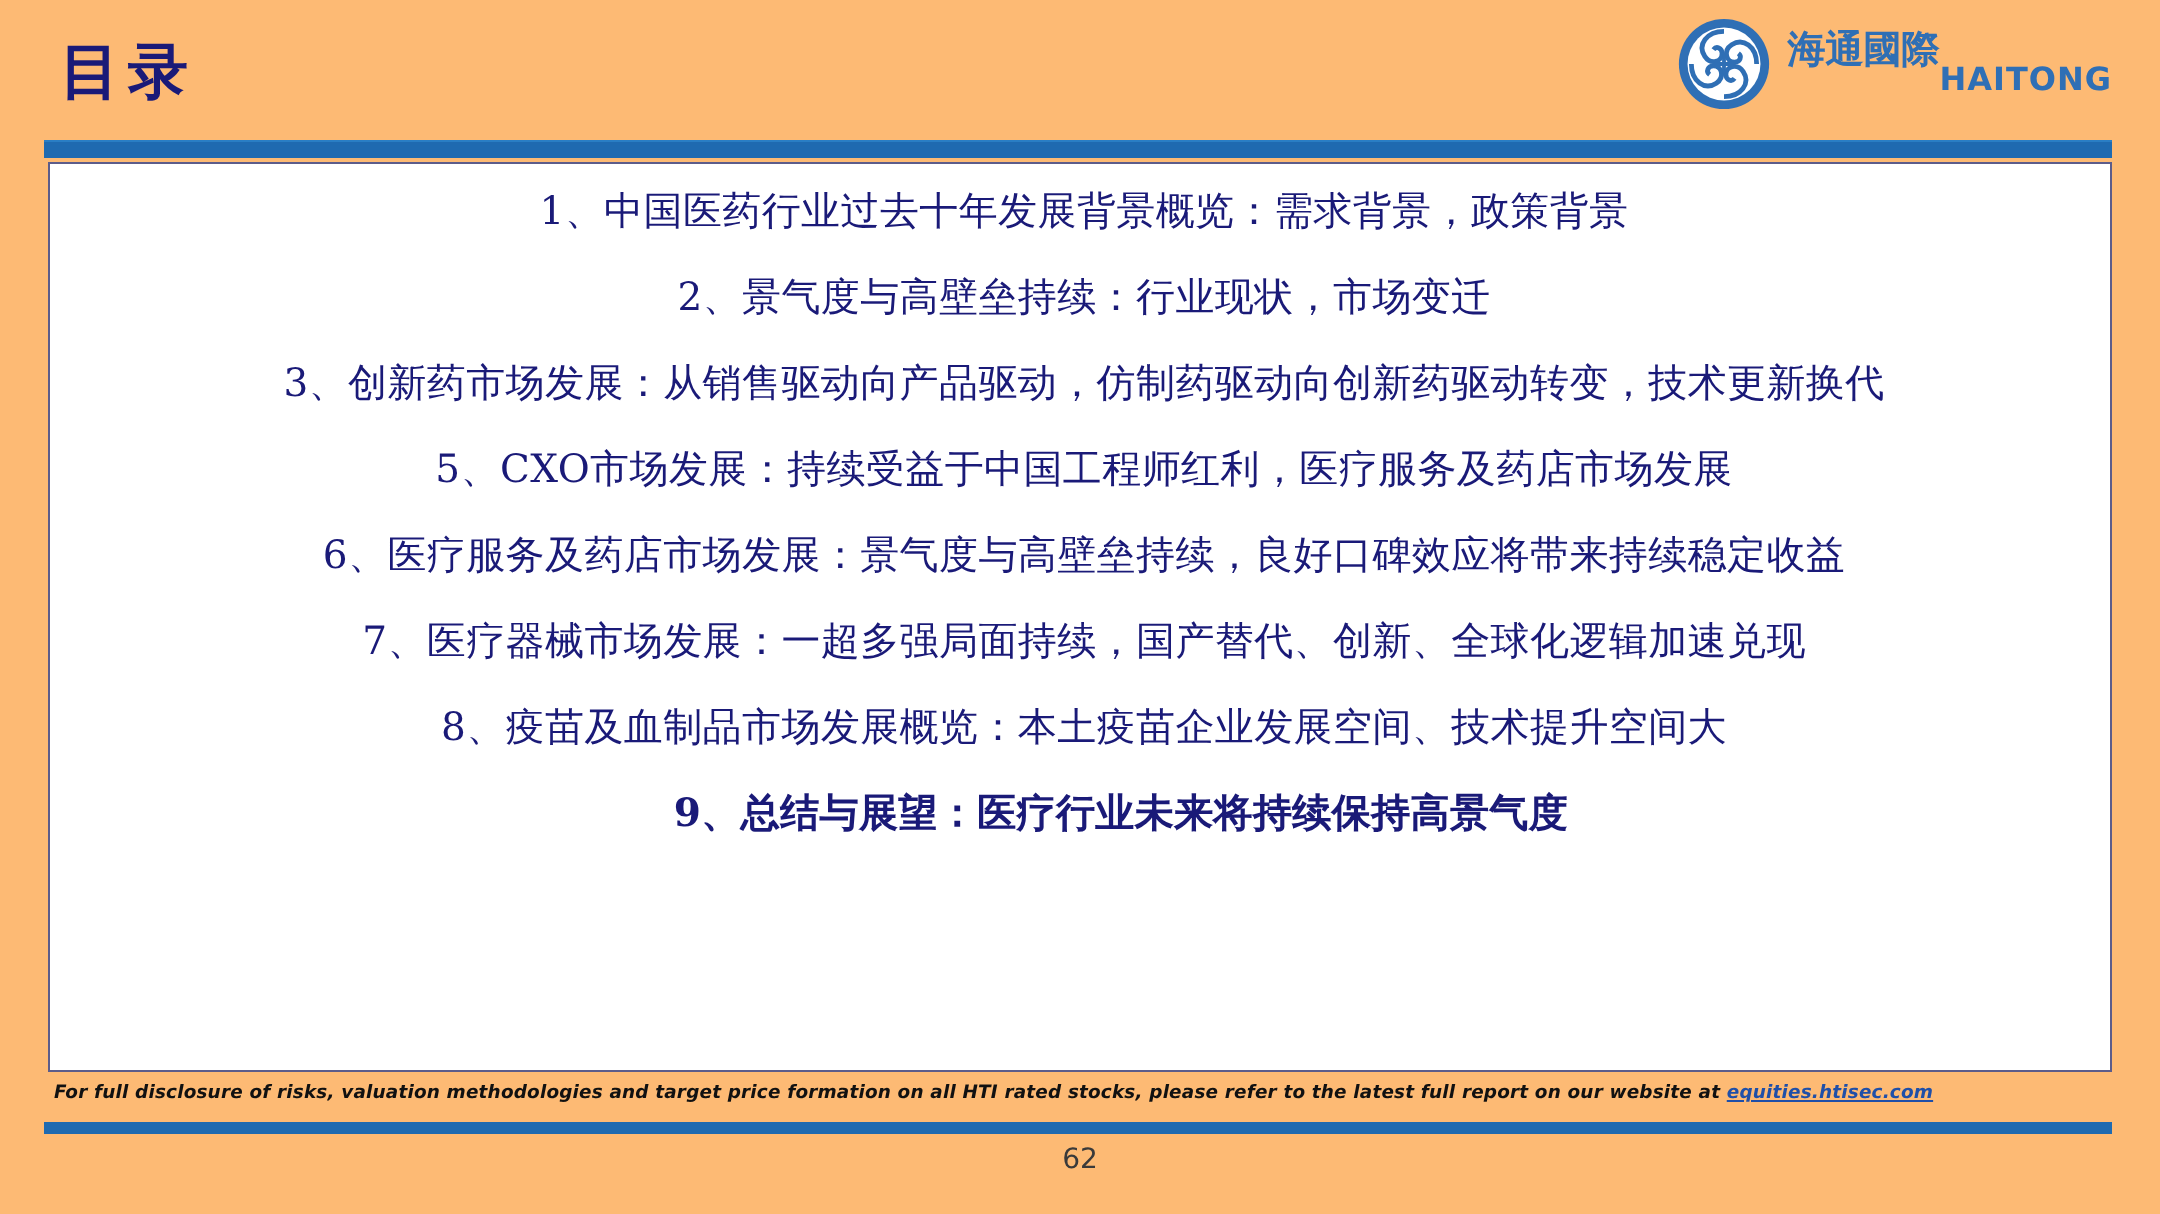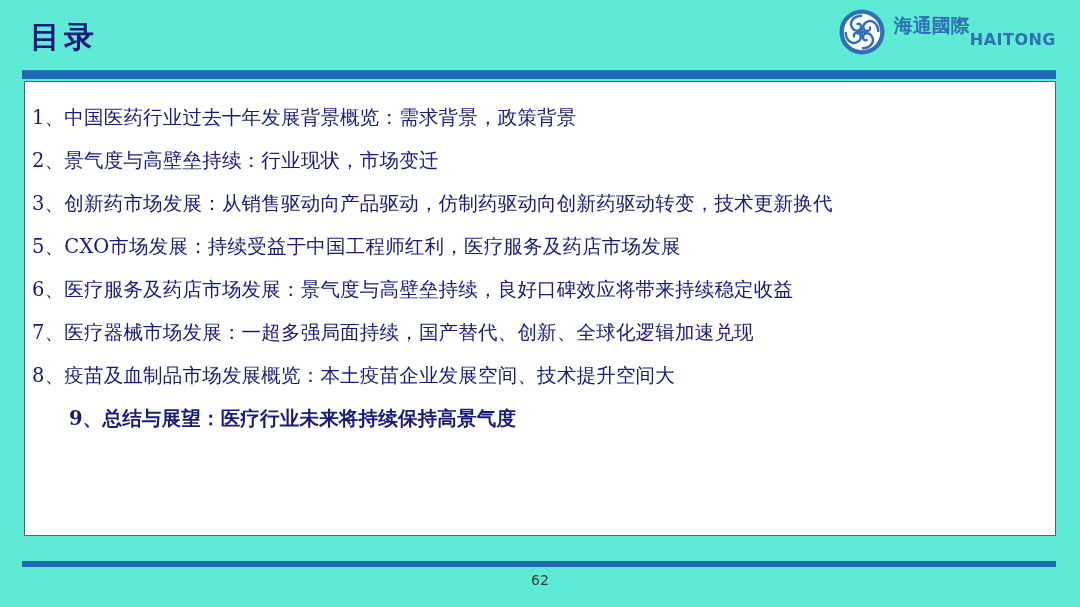--- a/index.html
+++ b/index.html
@@ -8,21 +8,21 @@
     padding: 0;
     background: #ffffff;
   }
   body {
     font-family: "Liberation Serif", "DejaVu Serif", serif;
   }
   #slide {
     position: relative;
     width: 1080px;
     height: 607px;
-    background: #5eead4;
+    background: #fdba74;
     overflow: hidden;
   }
 
   
   #slide-title {
     position: absolute;
     left: 30px;
     top: 22px;
     font-family: "DejaVu Serif", "Liberation Serif", serif;
     font-weight: bold;
@@ -91,22 +91,23 @@
     width: 1032px;
     height: 455px;
     border: 1px solid #5c5c8a;
     box-sizing: border-box;
     background: #ffffff;
   }
 
   #toc-list {
     position: absolute;
     left: 32px;
-    top: 96px;
+    top: 84px;
     width: 1020px;
+    text-align: center;
   }
   .toc-item {
     font-family: "DejaVu Serif", "Liberation Serif", serif;
     font-size: 19.5px;
     color: #1a1a78;
     height: 43px;
     line-height: 43px;
     white-space: nowrap;
     letter-spacing: 0.2px;
   }
@@ -192,18 +193,21 @@
       <div class="toc-item"><span>1、</span><span>中国医药行业过去十年发展背景概览：需求背景，政策背景</span></div>
       <div class="toc-item"><span>2、</span><span>景气度与高壁垒持续：行业现状，市场变迁</span></div>
       <div class="toc-item"><span>3、</span><span>创新药市场发展：从销售驱动向产品驱动，仿制药驱动向创新药驱动转变，技术更新换代</span></div>
       <div class="toc-item"><span>5、</span><span>CXO市场发展：持续受益于中国工程师红利，医疗服务及药店市场发展</span></div>
       <div class="toc-item"><span>6、</span><span>医疗服务及药店市场发展：景气度与高壁垒持续，良好口碑效应将带来持续稳定收益</span></div>
       <div class="toc-item"><span>7、</span><span>医疗器械市场发展：一超多强局面持续，国产替代、创新、全球化逻辑加速兑现</span></div>
       <div class="toc-item"><span>8、</span><span>疫苗及血制品市场发展概览：本土疫苗企业发展空间、技术提升空间大</span></div>
       <div class="toc-item bold"><span>9、</span><span>总结与展望：医疗行业未来将持续保持高景气度</span></div>
     </div>
 
+  <div id="footer-note">
+    <span>For full disclosure of risks, valuation methodologies and target price formation on all HTI rated stocks, please refer to the latest full report on our website at </span><a id="footer-link" href="#">equities.htisec.com</a>
+  </div>
 
   <div id="bottom-rule"></div>
 
   <div id="page-number">62</div>
 
 </div>
 
 </body></html>

